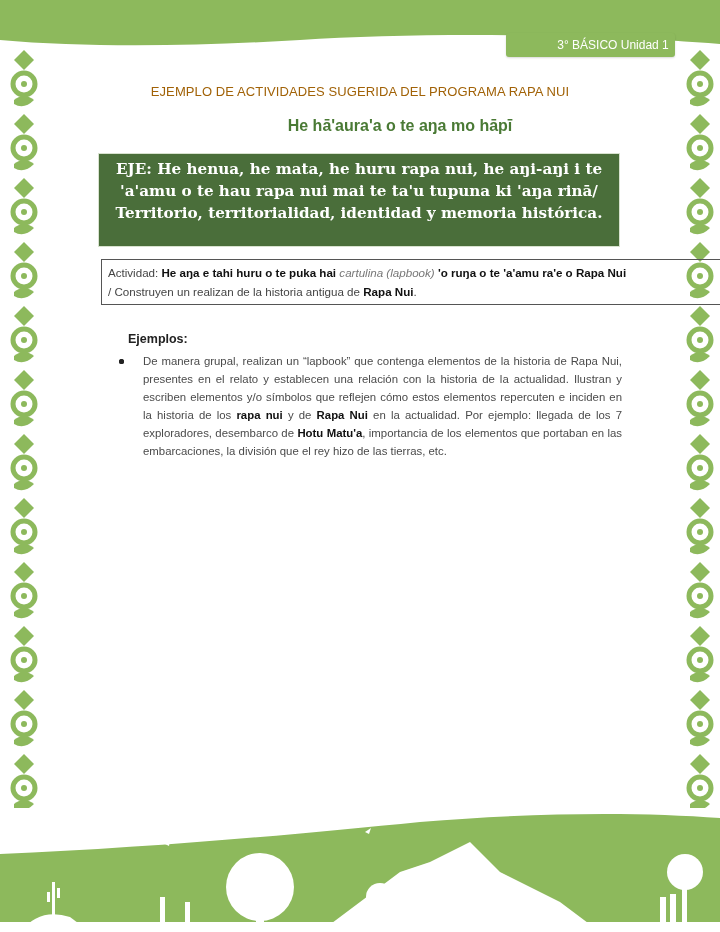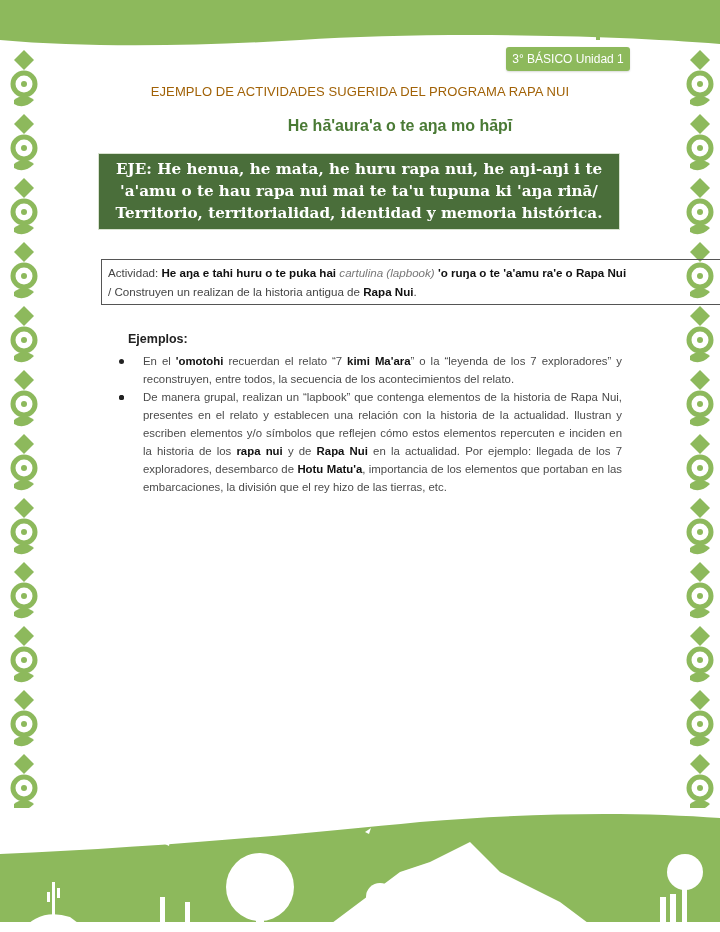--- a/index.html
+++ b/index.html
@@ -8,36 +8,37 @@
     background: #ffffff;
     font-family: "Liberation Sans", "DejaVu Sans", sans-serif;
     color: #3a3a3a;
   }
   .top-wave { position: absolute; left: 0; top: 0; width: 720px; height: 70px; }
   .bottom-wave { position: absolute; left: 0; bottom: 0; width: 720px; height: 150px; }
   .border-strip { position: absolute; top: 48px; width: 32px; height: 760px; }
   .border-left { left: 8px; }
   .border-right { right: 4px; }
   .unit-badge {
-    position: absolute; left: 506px; top: 47px; width: 124px; height: 24px;
+    position: absolute; left: 506px; top: 33px; width: 124px; height: 24px;
     background: #8db95c; color: #ffffff; border-radius: 3px;
     font-size: 12px; line-height: 24px; text-align: center;
     box-shadow: 0 1px 2px rgba(0,0,0,0.15);
+    padding-left: 45px;
   }
   .unit-stem { position: absolute; left: 596px; top: 32px; width: 4px; height: 8px; background: #8db95c; }
   .doc-title {
     position: absolute; left: 100px; top: 84px; width: 520px; text-align: center;
     color: #a16207; font-size: 13px; letter-spacing: 0.1px;
   }
   .doc-subtitle {
     position: absolute; left: 180px; top: 117px; width: 440px; text-align: center;
     color: #4a7a35; font-size: 16px; font-weight: bold;
   }
   .eje-box {
-    position: absolute; left: 99px; top: 154px; width: 520px; height: 75px;
+    position: absolute; left: 99px; top: 154px; width: 520px; height: 92px;
     background: #4a6e3a; color: #ffffff;
     font-family: "DejaVu Serif", "Liberation Serif", serif; font-weight: bold;
     font-size: 15.2px; line-height: 22px; text-align: center;
     padding: 4px 8px; box-sizing: border-box;
     box-shadow: 0 0 0 1px #d8e2cf;
   }
   .activity-box {
     position: absolute; left: 101px; top: 259px; width: 620px; height: 46px;
     border: 1px solid #555; box-sizing: border-box;
     padding: 3px 6px; font-size: 11.6px; line-height: 19px; color: #444;
@@ -96,27 +97,20 @@
   <i>cartulina (lapbook)</i>
   <b>'o ruŋa o te 'a'amu ra'e o Rapa Nui</b><br>
   <span>/ Construyen un realizan de la historia antigua de</span>
   <b>Rapa Nui</b><span>.</span>
 </div>
 
 <div class="examples-heading">Ejemplos:</div>
 <ul class="examples-list">
   <li class="example-item">
     <span class="bullet"></span>
-    <span>En el</span>
-    <b>'omotohi</b>
-    <span>recuerdan el relato “7</span>
-    <b>kimi Ma'ara</b><span>” o la “leyenda de los 7 exploradores” y reconstruyen, entre todos, la secuencia de los acontecimientos del relato.</span>
-  </li>
-  <li class="example-item">
-    <span class="bullet"></span>
   </li>
   <li class="example-item">
     <span class="bullet"></span>
     <span>De manera grupal, realizan un “lapbook” que contenga elementos de la historia de Rapa Nui, presentes en el relato y establecen una relación con la historia de la actualidad. Ilustran y escriben elementos y/o símbolos que reflejen cómo estos elementos repercuten e inciden en la historia de los</span>
     <b>rapa nui</b>
     <span>y de</span>
     <b>Rapa Nui</b>
     <span>en la actualidad. Por ejemplo: llegada de los 7 exploradores, desembarco de</span>
     <b>Hotu Matu'a</b><span>, importancia de los elementos que portaban en las embarcaciones, la división que el rey hizo de las tierras, etc.</span>
   </li>

